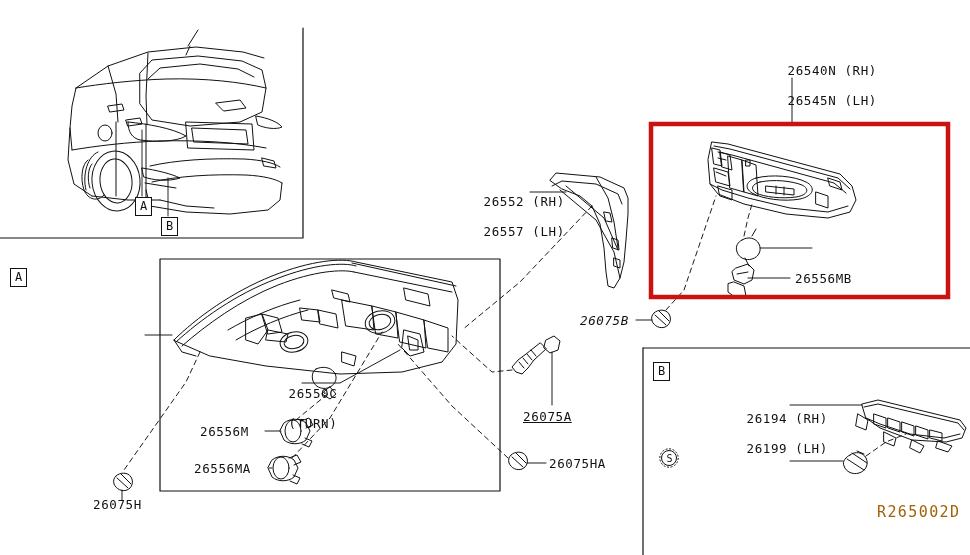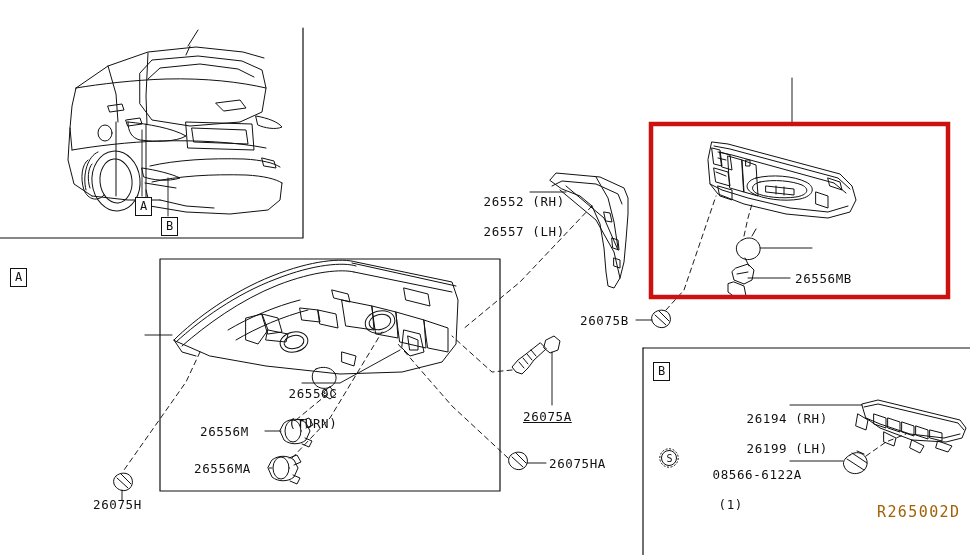--- a/index.html
+++ b/index.html
@@ -388,33 +388,33 @@
 
   <div class="lbl" style="left:523px; top:410px;text-decoration:underline;">26075A</div>
 
   <div class="lbl" style="left:549px; top:457px;">26075HA</div>
 
   <div class="lbl two-line" style="left:451px; top:179px;">
     <span>26552 (RH)</span><br>
     <span>26557 (LH)</span>
   </div>
 
-  <div class="lbl" style="left:580px; top:314px;">26075B</div>
-
+  <div class="lbl" style="left:580px; top:314px;font-style:italic;">26075B</div>
+
+  <div class="lbl two-line" style="left:755px; top:48px;">
+    <span>26540N (RH)</span><br>
+    <span>26545N (LH)</span>
+  </div>
 
 
   <div class="lbl" style="left:795px; top:272px;">26556MB</div>
 
   <div class="lbl two-line" style="left:714px; top:396px;">
     <span>26194 (RH)</span><br>
     <span>26199 (LH)</span>
   </div>
 
   <div class="s-mark" style="left:662px; top:451px;">S</div>
 
-  <div class="lbl two-line" style="left:680px; top:452px;">
-    <span>08566-6122A</span><br>
-    <span style="padding-left:6px; display:inline-block;">(1)</span>
-  </div>
 
   <div class="drawing-id" style="left:877px; top:503px;">R265002D</div>
 
 </div>
 
 </body></html>

